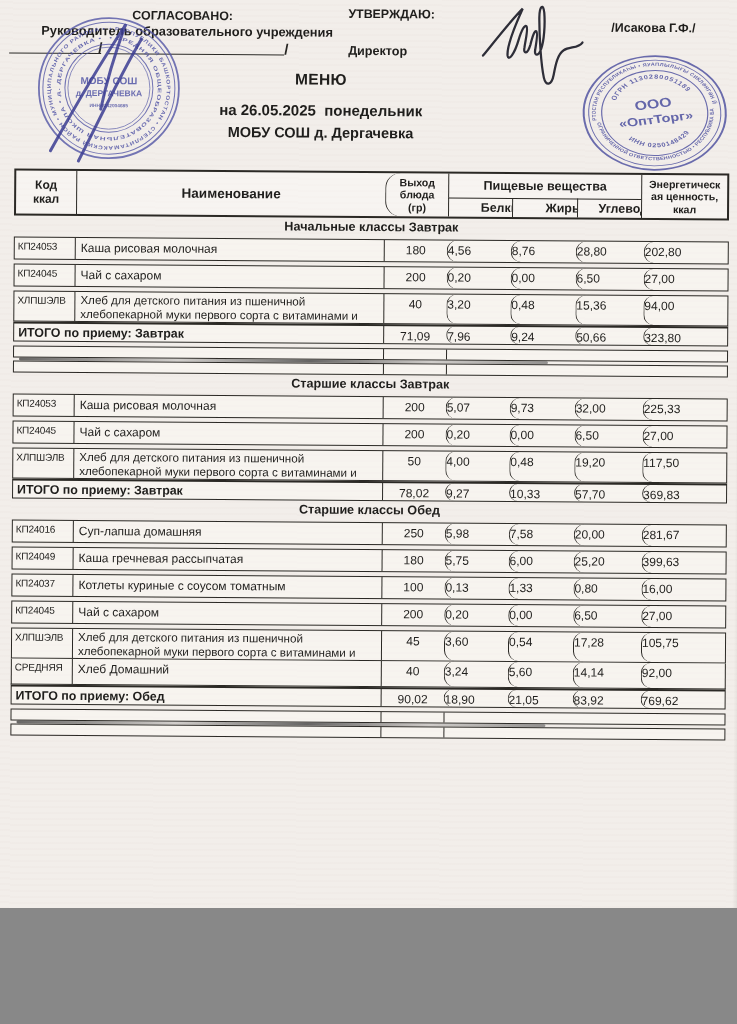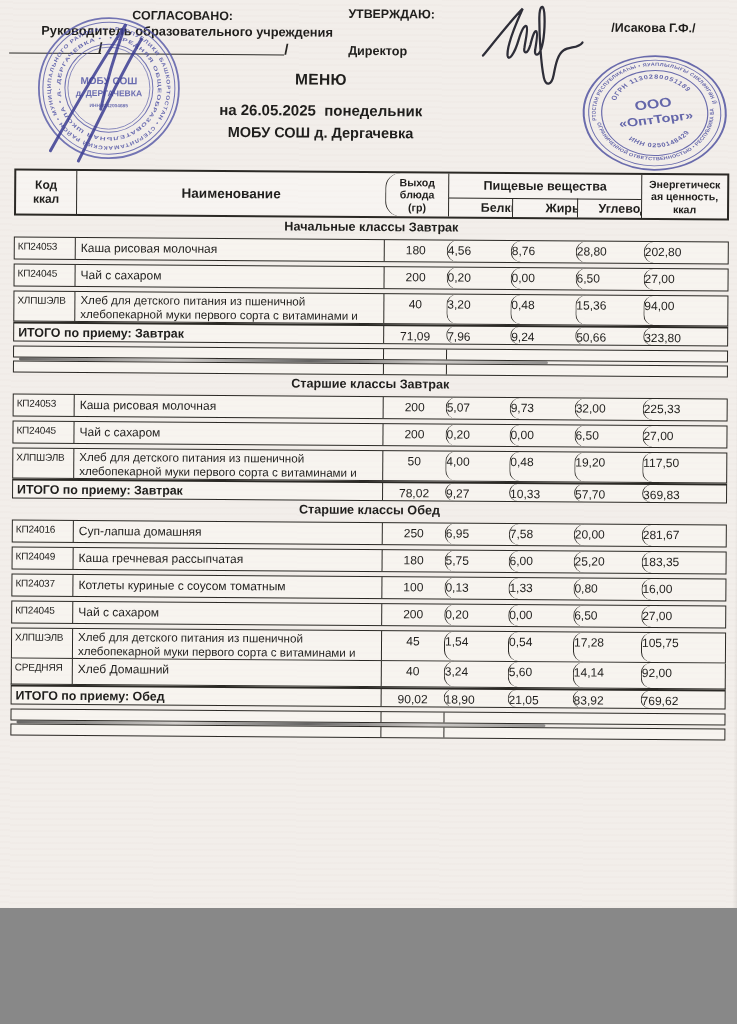--- a/index.html
+++ b/index.html
@@ -280,33 +280,33 @@
             <div class="cell num">9,27</div>
             <div class="cell num">10,33</div>
             <div class="cell num">57,70</div>
             <div class="cell num">369,83</div>
           </div>
           <div class="band">Старшие классы Обед</div>
           <div class="rowbox item">
             <div class="cell code">КП24016</div>
             <div class="cell name">Суп-лапша домашняя</div>
             <div class="cell out">250</div>
-            <div class="cell num">6,95</div>
+            <div class="cell num">5,98</div>
             <div class="cell num">7,58</div>
             <div class="cell num">20,00</div>
             <div class="cell num">281,67</div>
           </div>
           <div class="rowbox item">
             <div class="cell code">КП24049</div>
             <div class="cell name">Каша гречневая рассыпчатая</div>
             <div class="cell out">180</div>
             <div class="cell num">5,75</div>
             <div class="cell num">6,00</div>
             <div class="cell num">25,20</div>
-            <div class="cell num">183,35</div>
+            <div class="cell num">399,63</div>
           </div>
           <div class="rowbox item">
             <div class="cell code">КП24037</div>
             <div class="cell name">Котлеты куриные с соусом томатным</div>
             <div class="cell out">100</div>
             <div class="cell num">0,13</div>
             <div class="cell num">1,33</div>
             <div class="cell num">0,80</div>
             <div class="cell num">16,00</div>
           </div>
@@ -316,21 +316,21 @@
             <div class="cell out">200</div>
             <div class="cell num">0,20</div>
             <div class="cell num">0,00</div>
             <div class="cell num">6,50</div>
             <div class="cell num">27,00</div>
           </div>
           <div class="rowbox item tall">
             <div class="cell code">ХЛПШЭЛВ</div>
             <div class="cell name">Хлеб для детского питания из пшеничной хлебопекарной муки первого сорта с витаминами и</div>
             <div class="cell out">45</div>
-            <div class="cell num">1,54</div>
+            <div class="cell num">3,60</div>
             <div class="cell num">0,54</div>
             <div class="cell num">17,28</div>
             <div class="cell num">105,75</div>
           </div>
           <div class="rowbox item attached">
             <div class="cell code">СРЕДНЯЯ</div>
             <div class="cell name">Хлеб Домашний</div>
             <div class="cell out">40</div>
             <div class="cell num">3,24</div>
             <div class="cell num">5,60</div>

